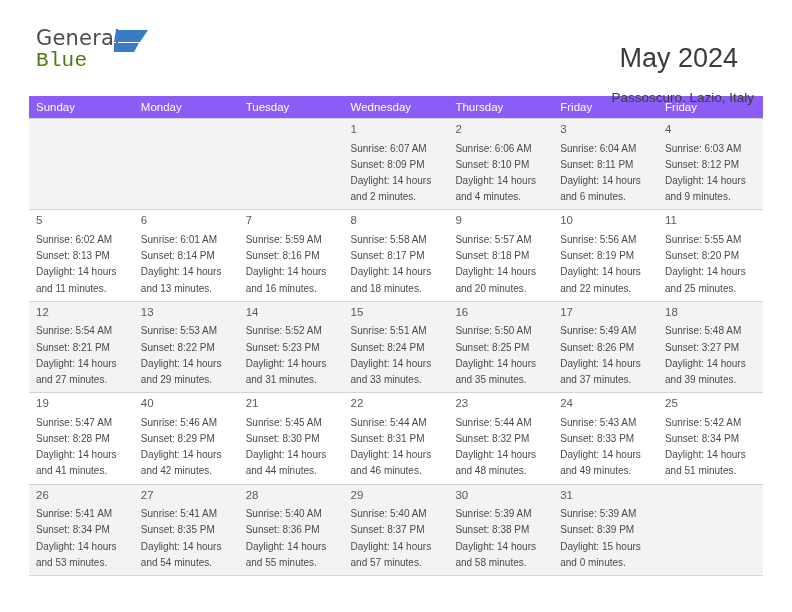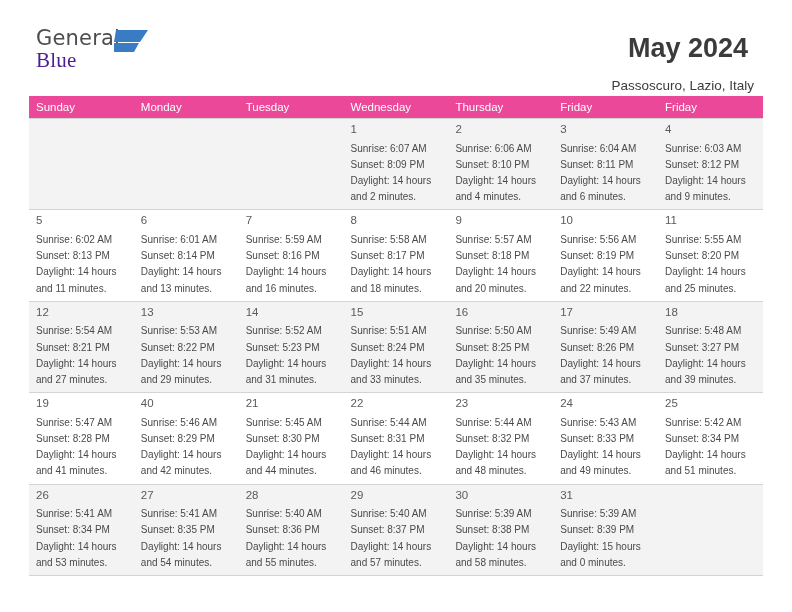--- a/index.html
+++ b/index.html
@@ -33,60 +33,60 @@
     user-select: none;
   }
   .logo-general {
     font-size: 21px;
     color: #4d4d4d;
     letter-spacing: 0.2px;
     font-family: "DejaVu Sans", sans-serif;
   }
   .logo-blue {
     font-size: 21px;
-    color: #4c1d95;
+    color: #4d7c0f;
     letter-spacing: 0.2px;
-    font-family: Liberation Serif, serif;
+    font-family: Liberation Mono, monospace;
     display: block;
     margin-top: 1px;
   }
   .logo-flag {
     position: absolute;
     right: 4px;
     top: 2px;
     width: 34px;
     height: 22px;
   }
   .title-block {
     text-align: right;
     padding-right: 2px;
   }
   .cal-title {
     font-size: 27px;
     color: #3b3b3b;
-    font-weight: bold;
-    margin: 6px;
+    font-weight: normal;
+    margin: 16px;
     line-height: 1.1;
     font-family: "Liberation Sans", sans-serif;
   }
   .cal-location {
     font-size: 13.5px;
     color: #3b3b3b;
     margin-top: 14px;
     font-family: "Liberation Sans", sans-serif;
   }
   
   .calendar {
     margin: 0 29px;
     width: 734px;
     border-collapse: collapse;
     table-layout: fixed;
   }
   .calendar th {
-    background: #ec4899;
+    background: #8b5cf6;
     color: #ffffff;
     font-size: 11.5px;
     font-weight: normal;
     text-align: left;
     padding: 5px 0 5px 7px;
     height: 21px;
     border: none;
   }
   .calendar td {
     vertical-align: top;

